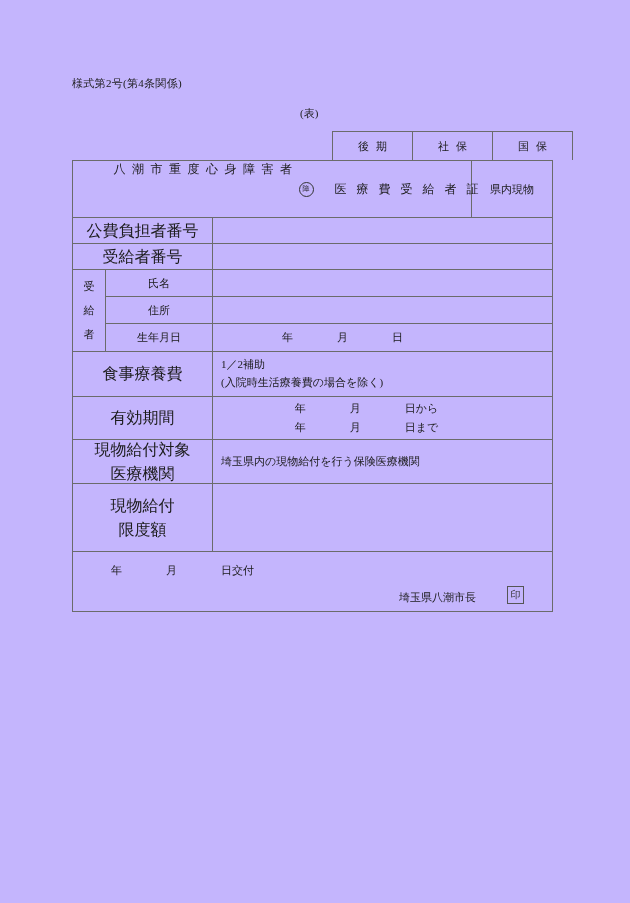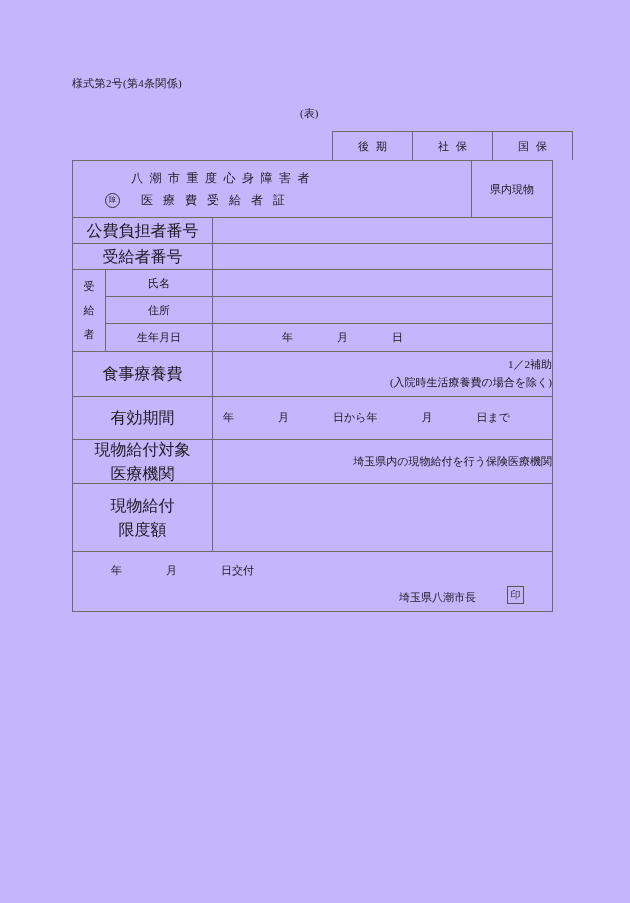--- a/index.html
+++ b/index.html
@@ -81,21 +81,21 @@
     box-sizing: border-box;
   }
 
   
   .title-row { height: 57px; }
   .title-main {
     width: 399px;
     box-sizing: border-box;
     border-right: 1px solid #6b6b6b;
     display: flex;
-    flex-direction: column;
+    flex-direction: row;
     justify-content: center;
     padding-left: 32px;
   }
   .title-line1 {
     font-size: 12px;
     letter-spacing: 6.5px;
     padding-left: 26px;
     margin-bottom: 5px;
     white-space: nowrap;
   }
@@ -147,21 +147,20 @@
   }
   .val {
     flex: 1;
     box-sizing: border-box;
     display: flex;
     flex-direction: column;
     justify-content: center;
     padding-left: 8px;
     font-size: 11px;
     line-height: 1.6;
-    align-items: flex-end;
   }
 
   .r-kohi  { height: 26px; }
   .r-jukyu { height: 26px; }
 
   
   .recipient { display: flex; border-bottom: 1px solid #6b6b6b; }
   .vert-lbl {
     width: 33px;
     flex: none;
@@ -208,21 +207,21 @@
   .r-shokuji { height: 45px; }
   .r-yuko    { height: 43px; }
   .r-genbutsu{ height: 44px; }
   .r-gendo   { height: 68px; }
 
   .two-line { display: flex; flex-direction: column; }
   .two-line span { display: block; }
 
   .yuko-lines {
     display: flex;
-    flex-direction: row;
+    flex-direction: column;
     align-items: center;
     justify-content: center;
     width: 100%;
     font-size: 11px;
     line-height: 1.75;
     padding-right: 40px;
     box-sizing: border-box;
   }
 
   

